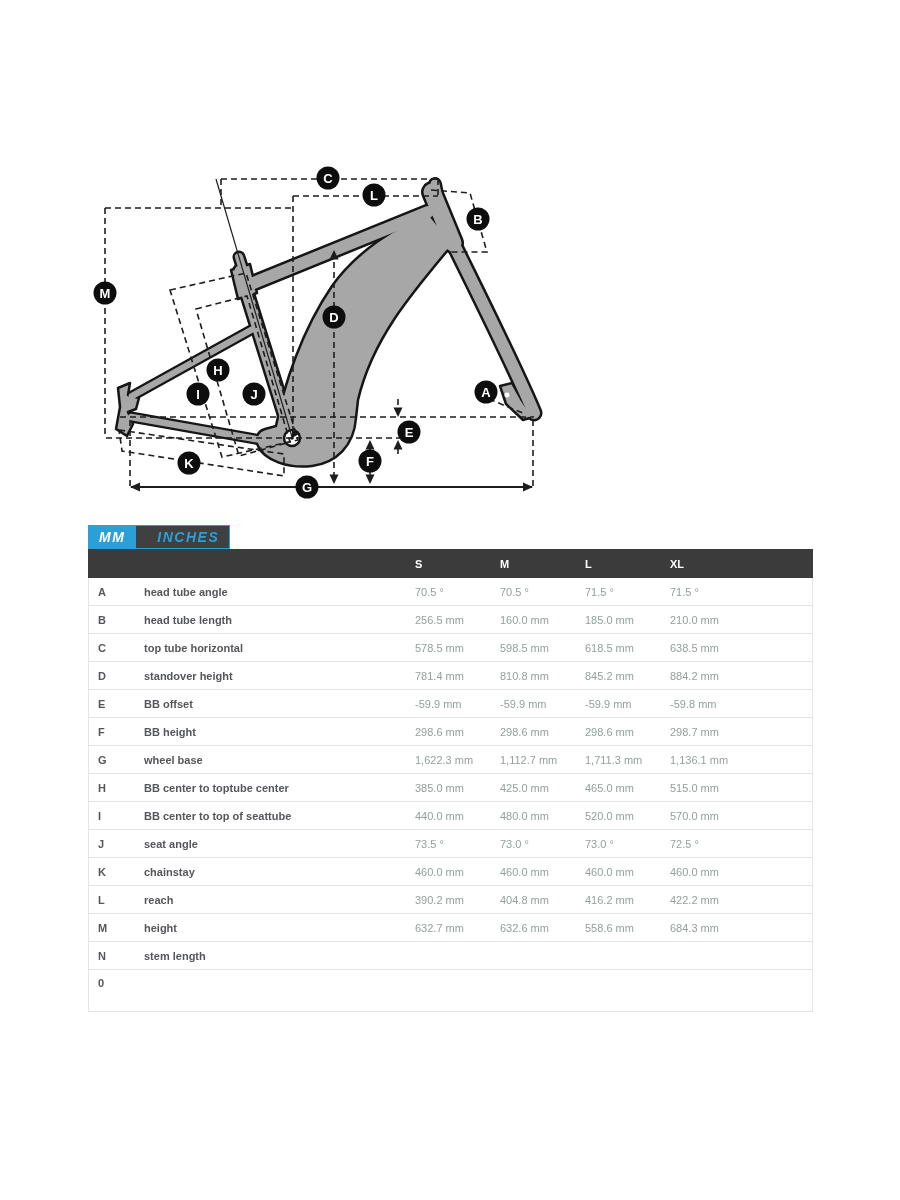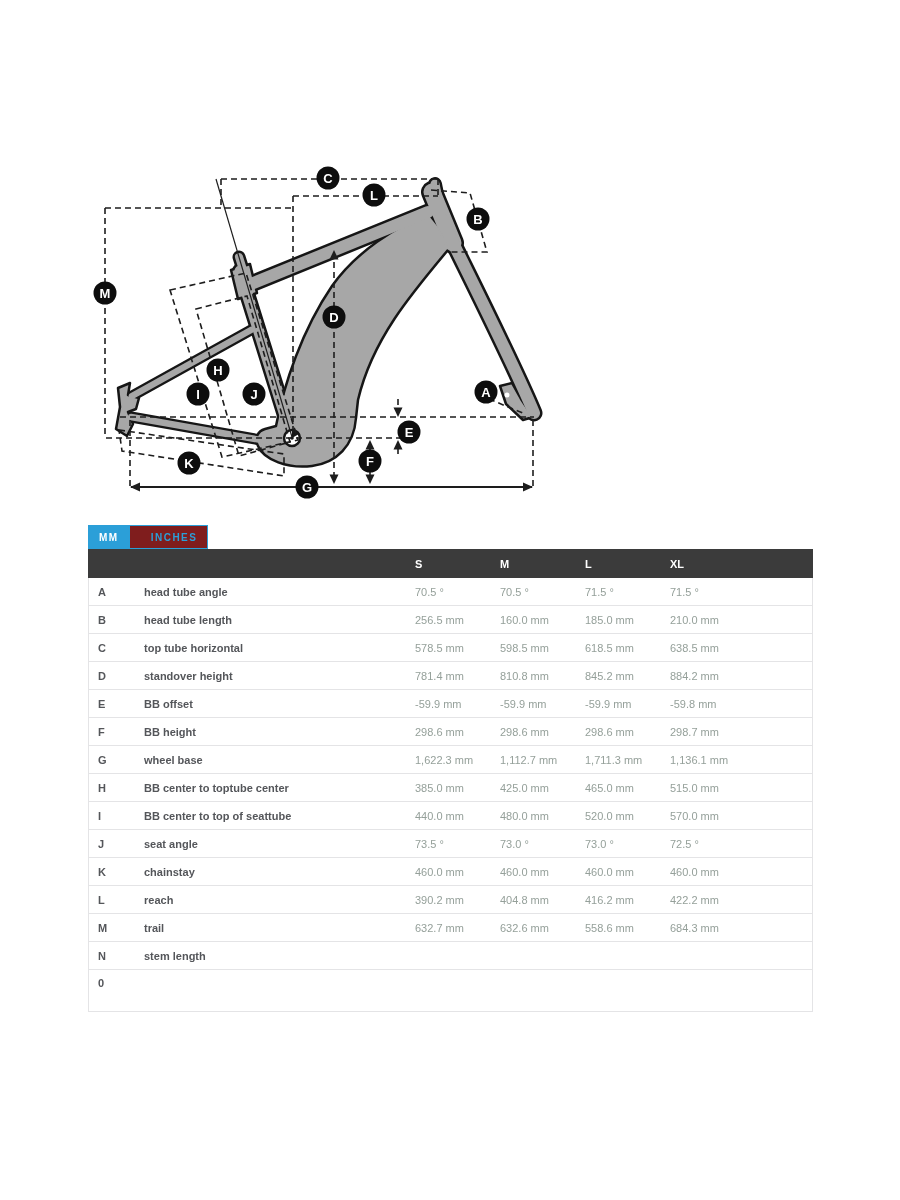--- a/index.html
+++ b/index.html
@@ -3,23 +3,23 @@
 <meta charset="utf-8">
 <style>
   html,body{margin:0;padding:0;background:#ffffff;}
   body{width:900px;height:1200px;position:relative;font-family:"Liberation Sans",sans-serif;overflow:hidden;}
 
   
   .diagram-wrap{position:absolute;left:0;top:0;width:900px;height:520px;}
 
   
   .tabs{position:absolute;left:88px;top:525px;display:flex;}
-  .tab{font-size:10px;font-weight:bold;letter-spacing:1.5px;padding:6px 10px 5px 10px;border:1px solid #2b9fd8;cursor:pointer;line-height:11px;}
+  .tab{font-size:14px;font-weight:bold;letter-spacing:1.5px;padding:6px 10px 5px 10px;border:1px solid #2b9fd8;cursor:pointer;line-height:11px;font-style:italic;}
   .tab.active{background:#2b9fd8;color:#ffffff;}
-  .tab.inactive{background:#7f1d1d;color:#2b9fd8;border-left:none;padding-left:21px;}
+  .tab.inactive{background:#404040;color:#2b9fd8;border-left:none;padding-left:21px;}
 
   
   .geo{position:absolute;left:88px;top:549px;width:725px;font-size:11px;}
   .ghead{display:grid;grid-template-columns:32px 295px 85px 85px 85px 1fr;background:#3b3b3b;color:#ffffff;font-weight:bold;height:29px;align-items:center;}
   .gbody{border:1px solid #e4e4e6;border-top:none;}
   .grow{display:grid;grid-template-columns:31px 295px 85px 85px 85px 1fr;height:27px;align-items:center;border-bottom:1px solid #e4e4e6;background:#ffffff;}
   .grow:last-child{height:41px;align-items:start;line-height:27px;border-bottom:none;}
   .gletter{padding-left:9px;font-weight:bold;color:#54565a;}
   .gname{font-weight:bold;color:#54565a;margin-left:24px;}
   .gval{color:#95a09a;}
@@ -269,21 +269,21 @@
       <div class="grow">
         <div class="gletter">L</div>
         <div class="gname">reach</div>
         <div class="gval">390.2 mm</div>
         <div class="gval">404.8 mm</div>
         <div class="gval">416.2 mm</div>
         <div class="gval">422.2 mm</div>
       </div>
       <div class="grow">
         <div class="gletter">M</div>
-        <div class="gname">trail</div>
+        <div class="gname">height</div>
         <div class="gval">632.7 mm</div>
         <div class="gval">632.6 mm</div>
         <div class="gval">558.6 mm</div>
         <div class="gval">684.3 mm</div>
       </div>
       <div class="grow">
         <div class="gletter">N</div>
         <div class="gname">stem length</div>
         <div class="gval"></div>
         <div class="gval"></div>

